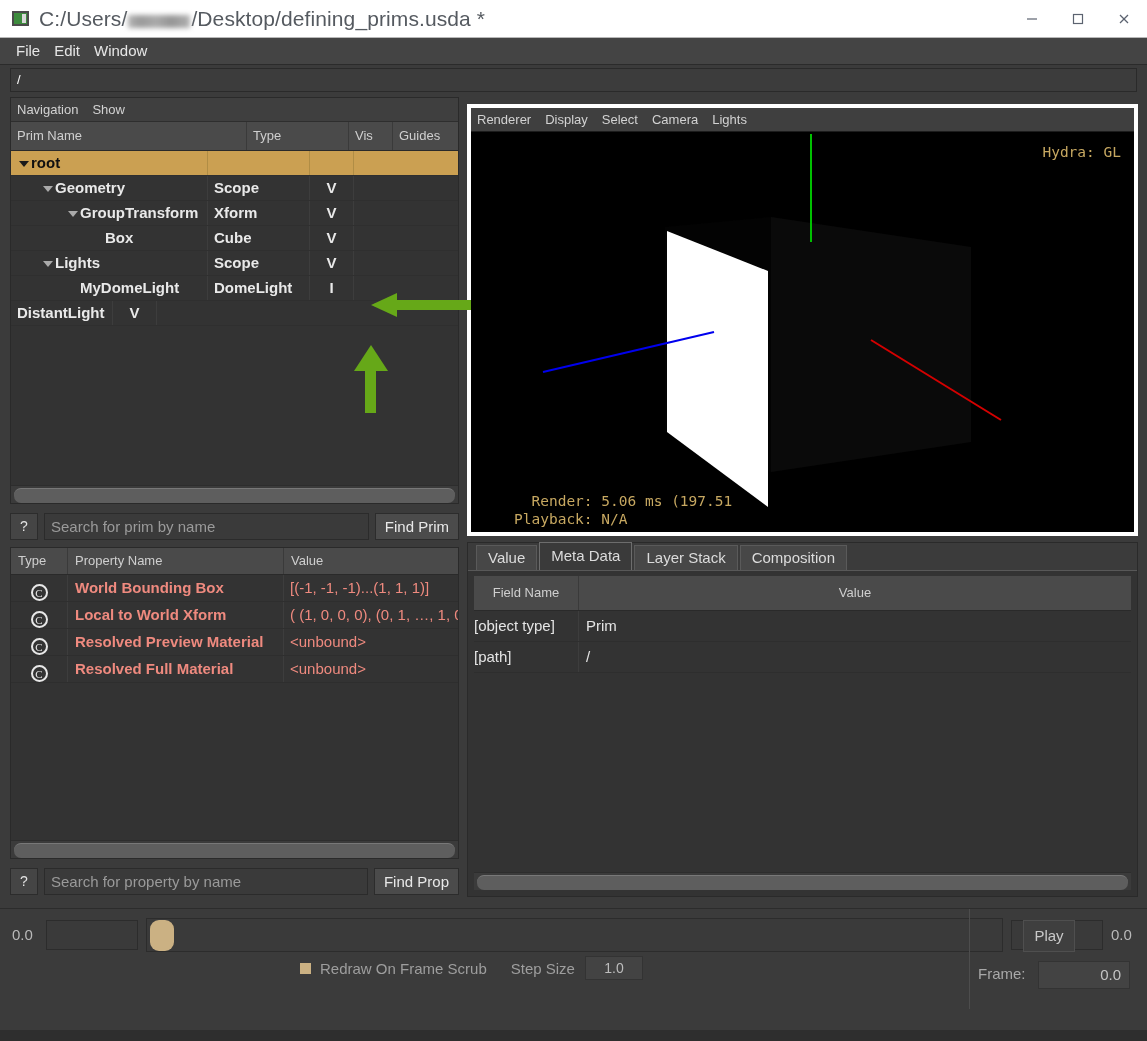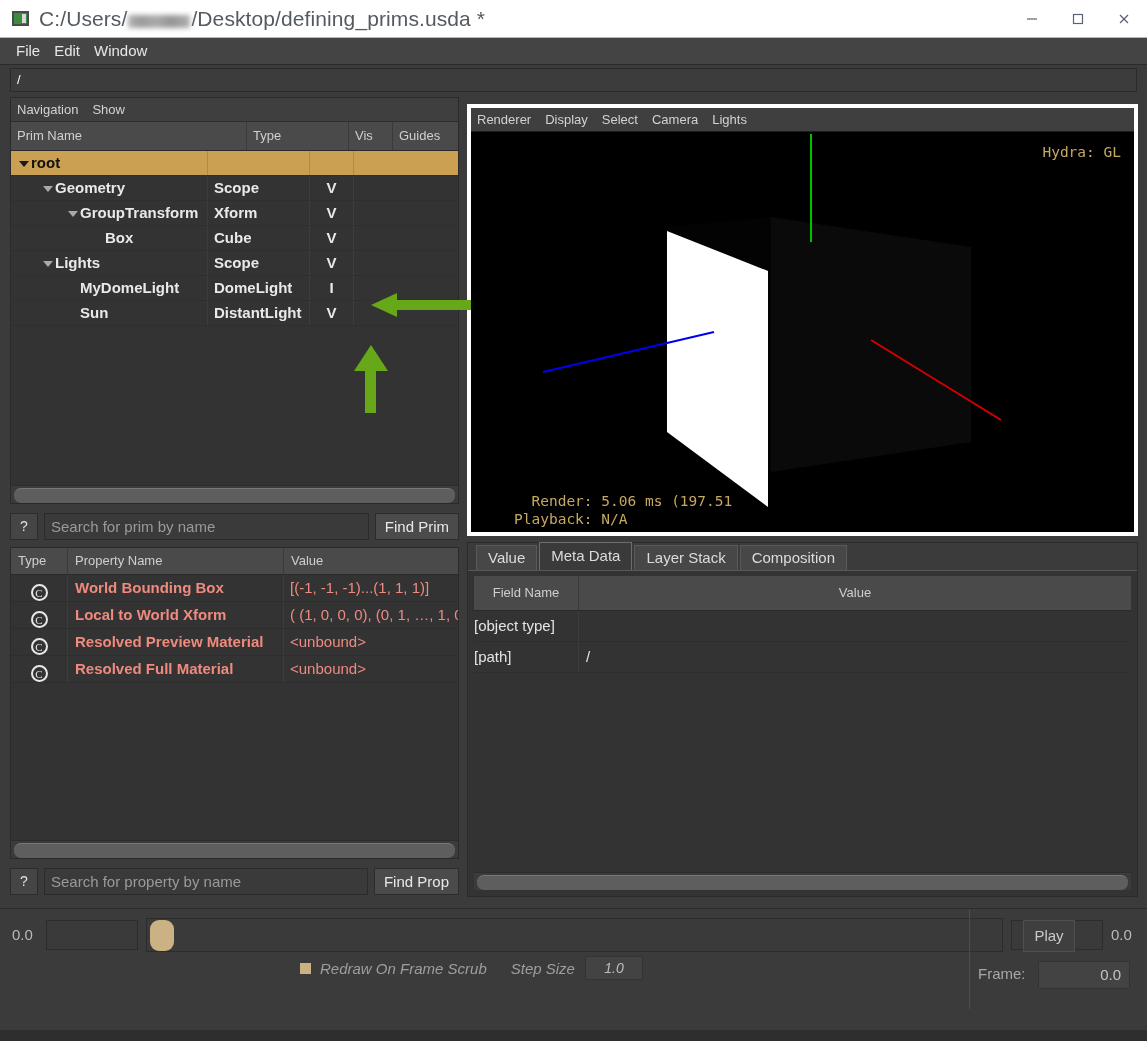--- a/index.html
+++ b/index.html
@@ -429,21 +429,20 @@
     width: 24px; height: 31px;
     background: #cbb183;
     border-radius: 9px;
   }
   #tl-row2 {
     display: flex;
     align-items: center;
     height: 34px;
     padding-left: 300px;
     box-sizing: border-box;
-    font-style: italic;
   }
   .chk-square {
     width: 11px; height: 11px;
     background: #cbb183;
     margin-right: 9px;
   }
   .tl-text { font-size: 15px; color: #9e9e9e; }
   .stepbox {
     width: 58px; height: 24px;
     background: #434343;
@@ -624,24 +623,20 @@
           <div class="cell c-name">
             <span style="width:69px"></span>
             <span>MyDomeLight</span>
           </div>
           <div class="cell c-type">DomeLight</div>
           <div class="cell c-vis">I</div>
           <div class="cell c-guides"></div>
         </div>
 
         <div class="trow">
-          <div class="cell c-name">
-            <span style="width:69px"></span>
-            <span>Sun</span>
-          </div>
           <div class="cell c-type">DistantLight</div>
           <div class="cell c-vis">V</div>
           <div class="cell c-guides"></div>
         </div>
 
       </div>
       <div class="hscroll">
         <div class="thumb"></div>
       </div>
     </div>
@@ -732,20 +727,21 @@
         <div class="tab">Layer Stack</div>
         <div class="tab">Composition</div>
       </div>
       <div class="meta-head">
         <div class="mh m-field">Field Name</div>
         <div class="mh m-value">Value</div>
       </div>
       <div class="meta-body">
         <div class="mrow">
           <div class="mc m-field">[object type]</div>
+          <div class="mc m-value">Prim</div>
         </div>
         <div class="mrow">
           <div class="mc m-field">[path]</div>
           <div class="mc m-value">/</div>
         </div>
       </div>
       <div class="hscroll" style="margin:0 6px 6px 6px;">
         <div class="thumb"></div>
       </div>
     </div>

